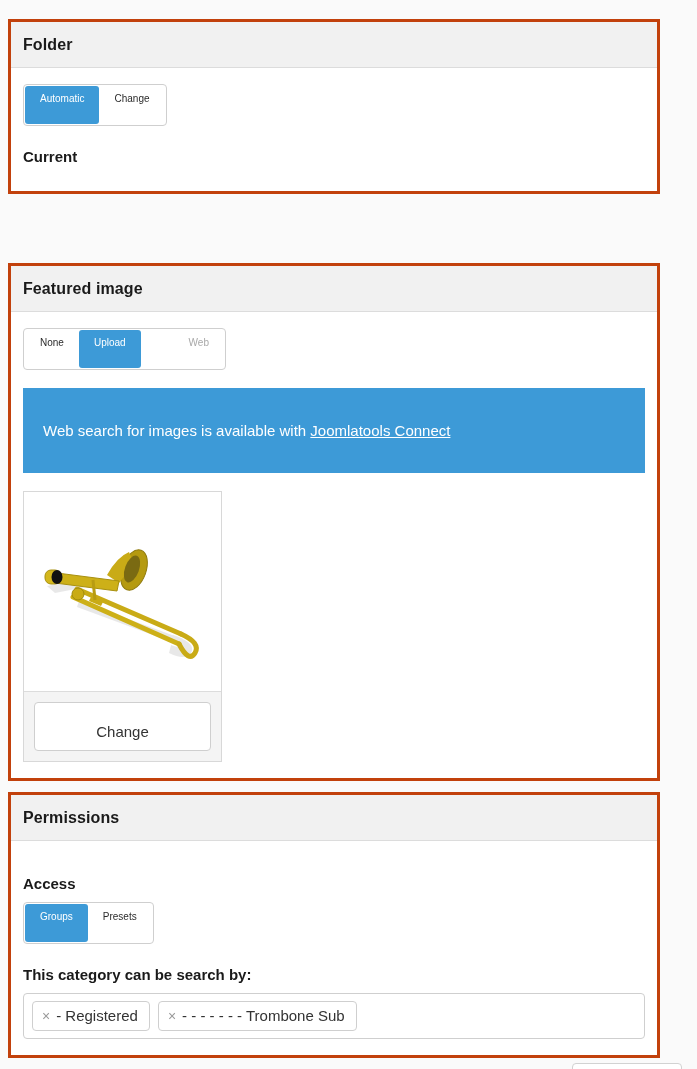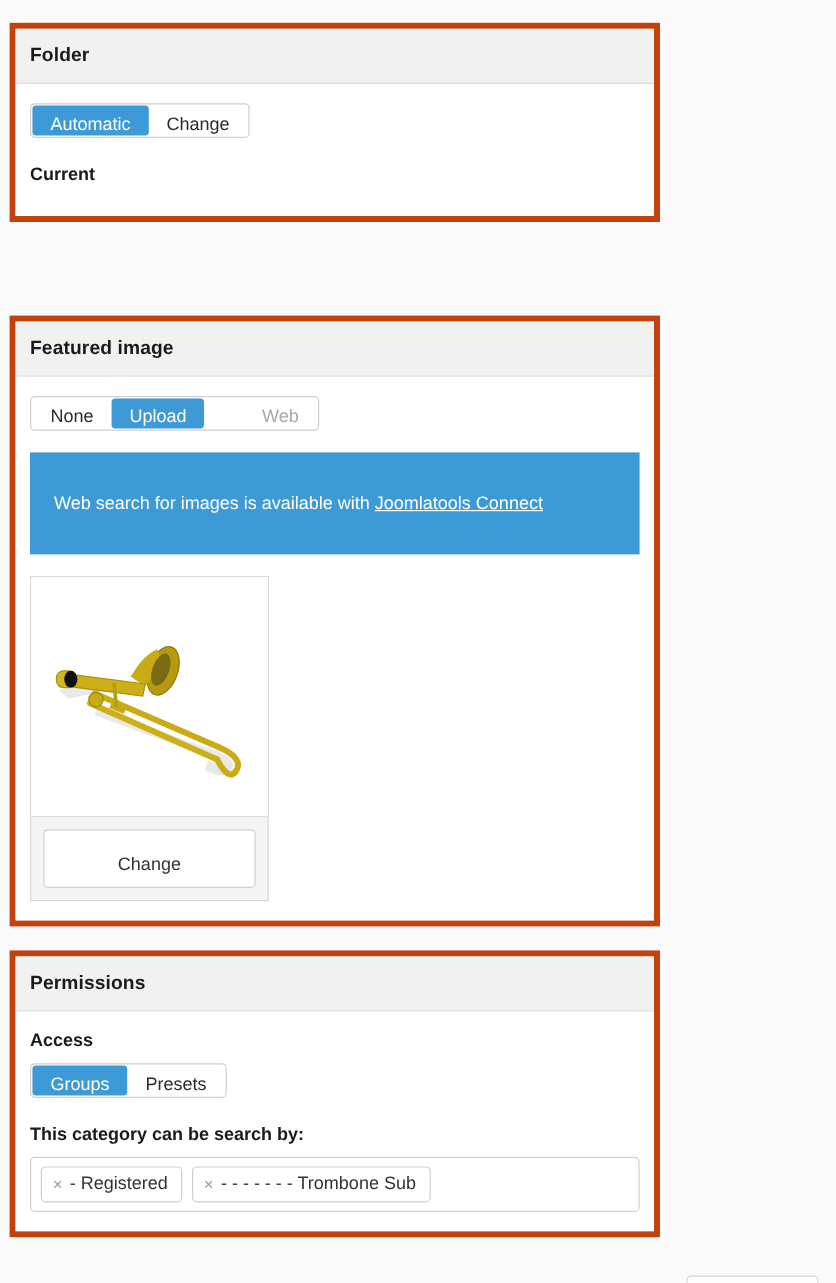--- a/index.html
+++ b/index.html
@@ -14,24 +14,24 @@
     font-size: 15px;
     color: #333333;
     overflow: hidden;
     position: relative;
   }
 
   
   .panel {
     position: absolute;
     left: 8px;
-    width: 542px;
-    box-sizing: border-box;
-    background: #ffffff;
-    border: 5px solid #c2410c;
+    width: 652px;
+    box-sizing: border-box;
+    background: #ffffff;
+    border: 3px solid #c2410c;
   }
   .panel-header {
     background: #f1f1f1;
     border-bottom: 1px solid #dcdcdc;
     padding: 14px 12px 13px 12px;
     font-weight: bold;
     font-size: 16px;
     color: #1a1a1a;
     letter-spacing: .1px;
   }
@@ -43,22 +43,22 @@
   
   .btn-group {
     display: inline-flex;
     border: 1px solid #cfcfcf;
     border-radius: 4px;
     background: #ffffff;
     padding: 1px;
     overflow: hidden;
   }
   .btn-group .bg-btn {
-    padding: 8px 15px 2px 15px;
-    font-size: 15px;
+    padding: 8px 15px 20px 15px;
+    font-size: 10px;
     line-height: 1;
     background: transparent;
     color: #2b2b2b;
     border: 0;
     border-radius: 3px;
     cursor: pointer;
     white-space: nowrap;
     font-family: "Liberation Sans", sans-serif;
   }
   .btn-group .bg-btn.active {
@@ -248,21 +248,21 @@
       </div>
     </div>
 
   </div>
 </section>
 
 <section class="panel" id="panel-permissions">
   <div class="panel-header">Permissions</div>
   <div class="panel-body">
 
-    <div class="sub-label" style="margin-top:0">Access</div>
+    <div class="sub-label" style="margin-top:18px">Access</div>
 
     <div class="btn-group">
       <button class="bg-btn active">Groups</button>
       <button class="bg-btn">Presets</button>
     </div>
 
     <div class="sub-label">This category can be search by:</div>
 
     <div class="tag-input">
       <span class="tag-chip">

